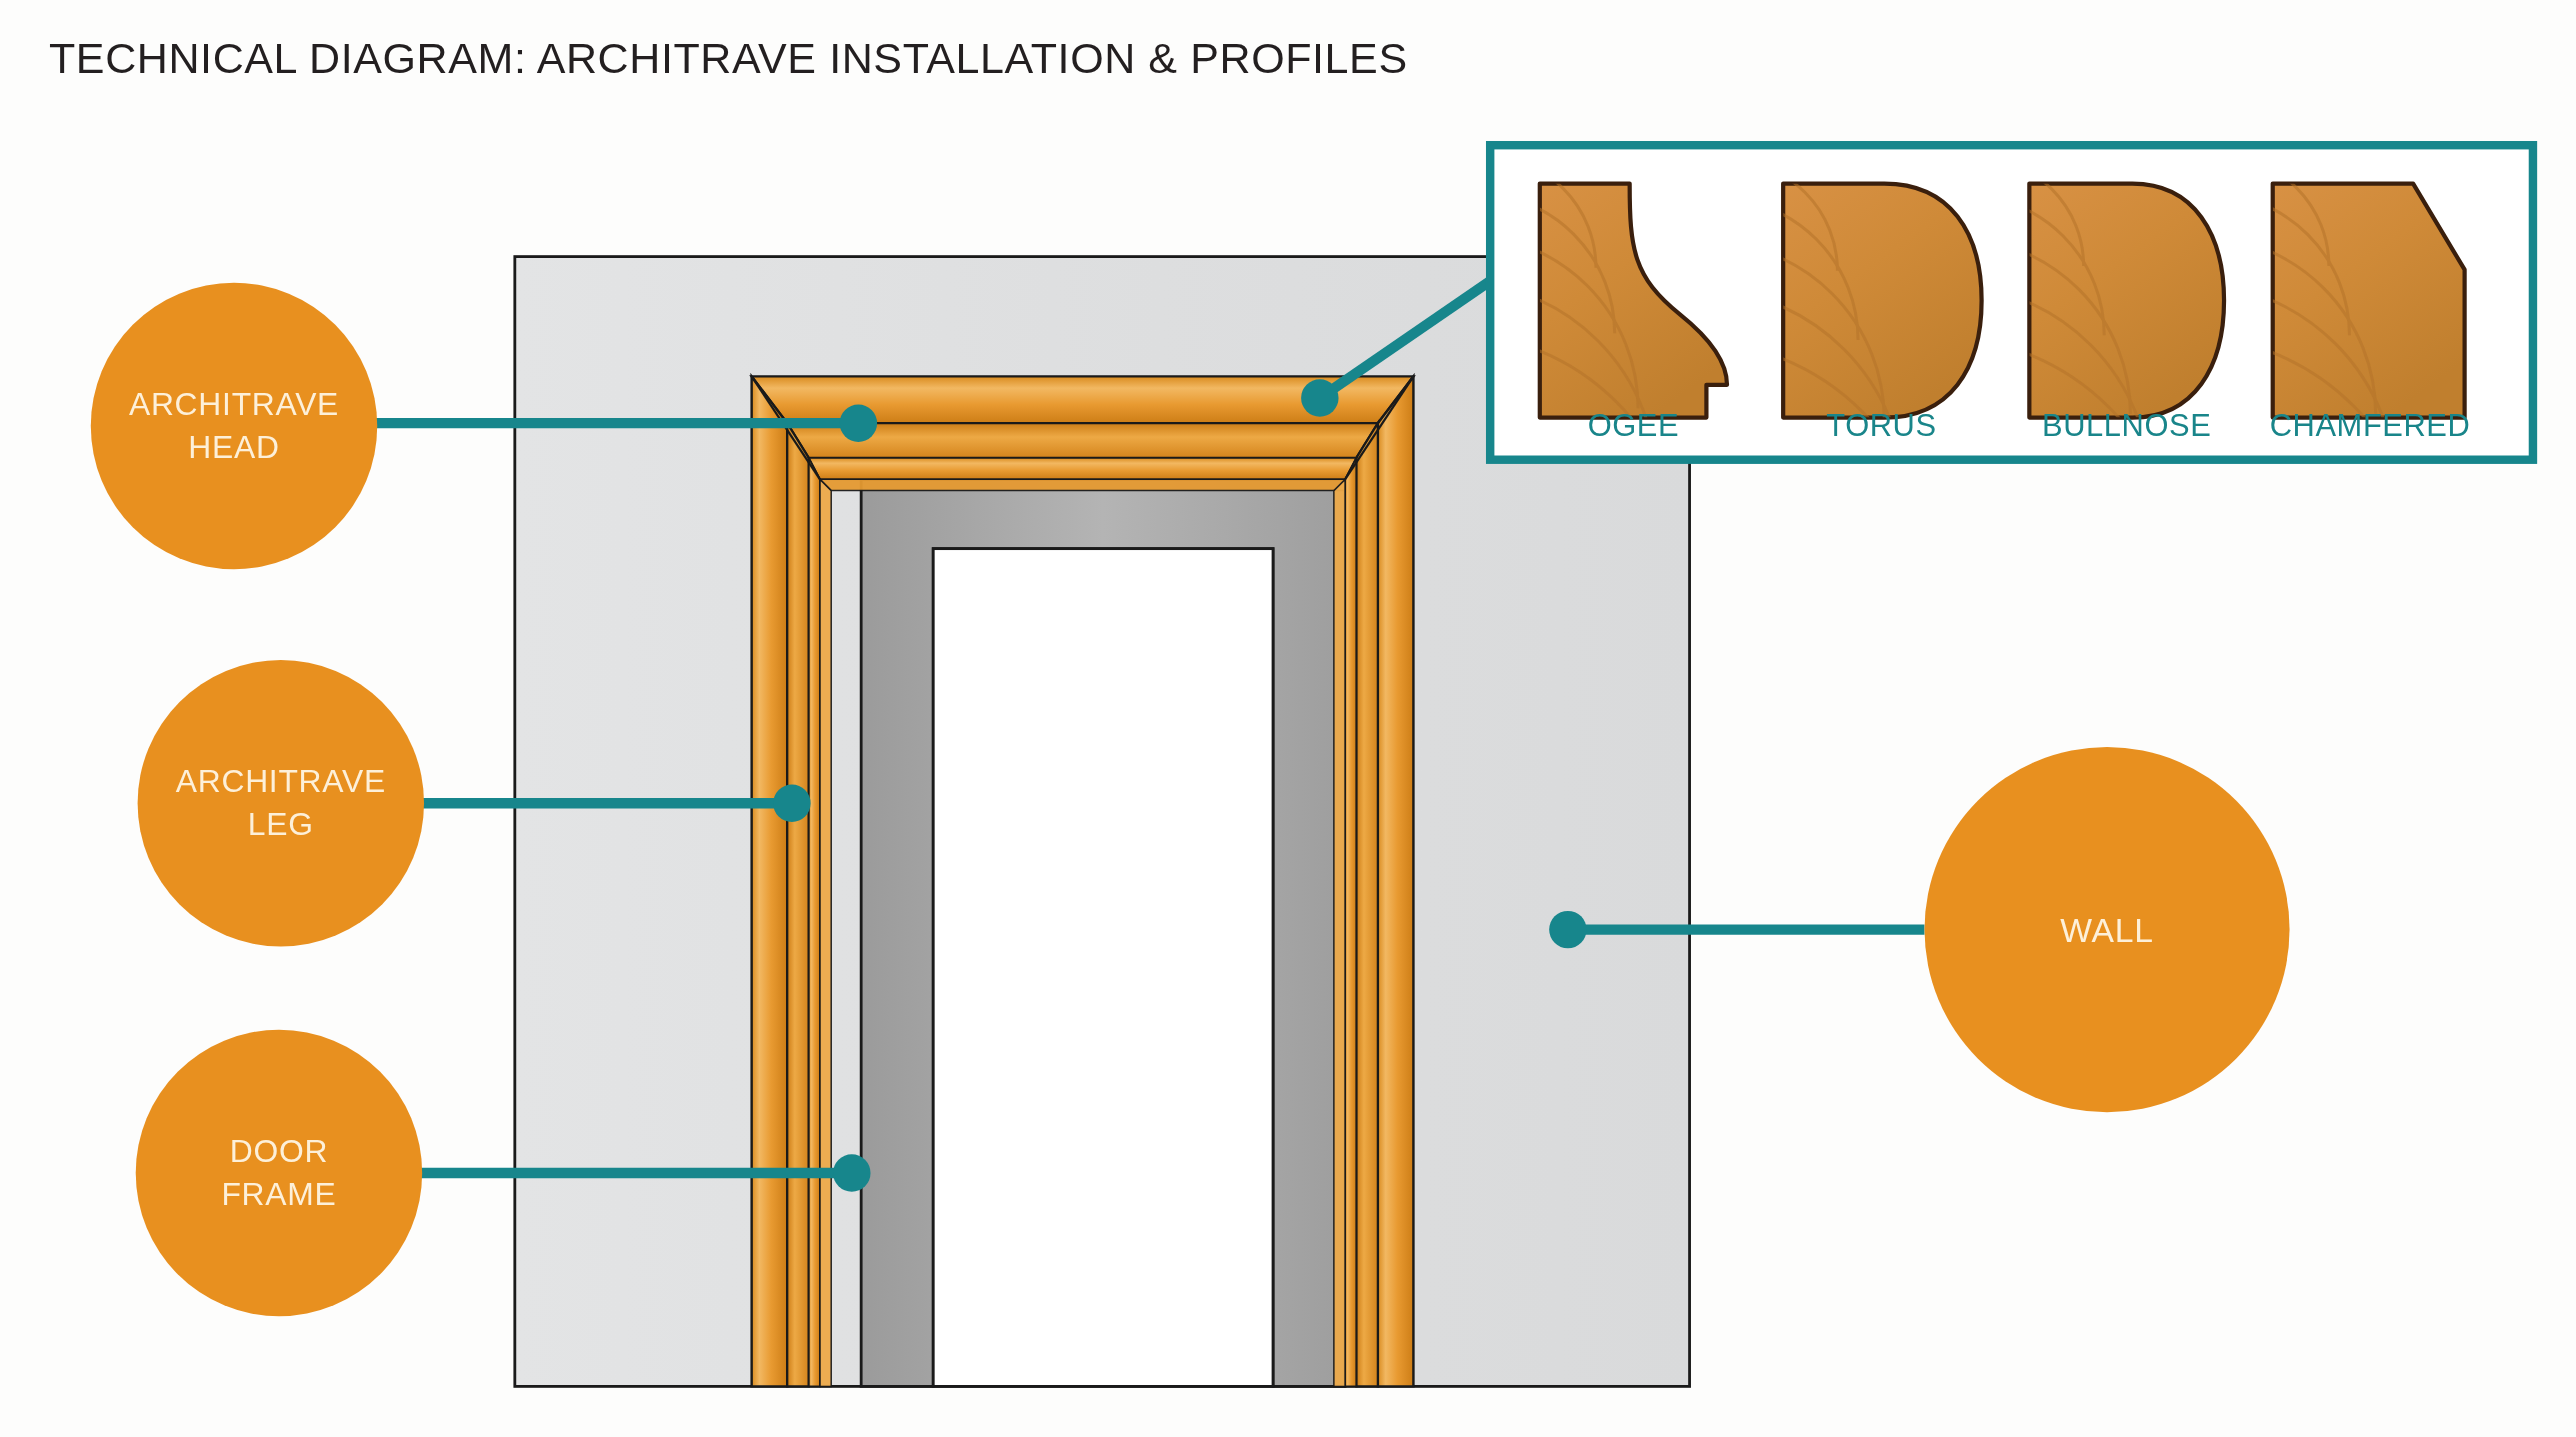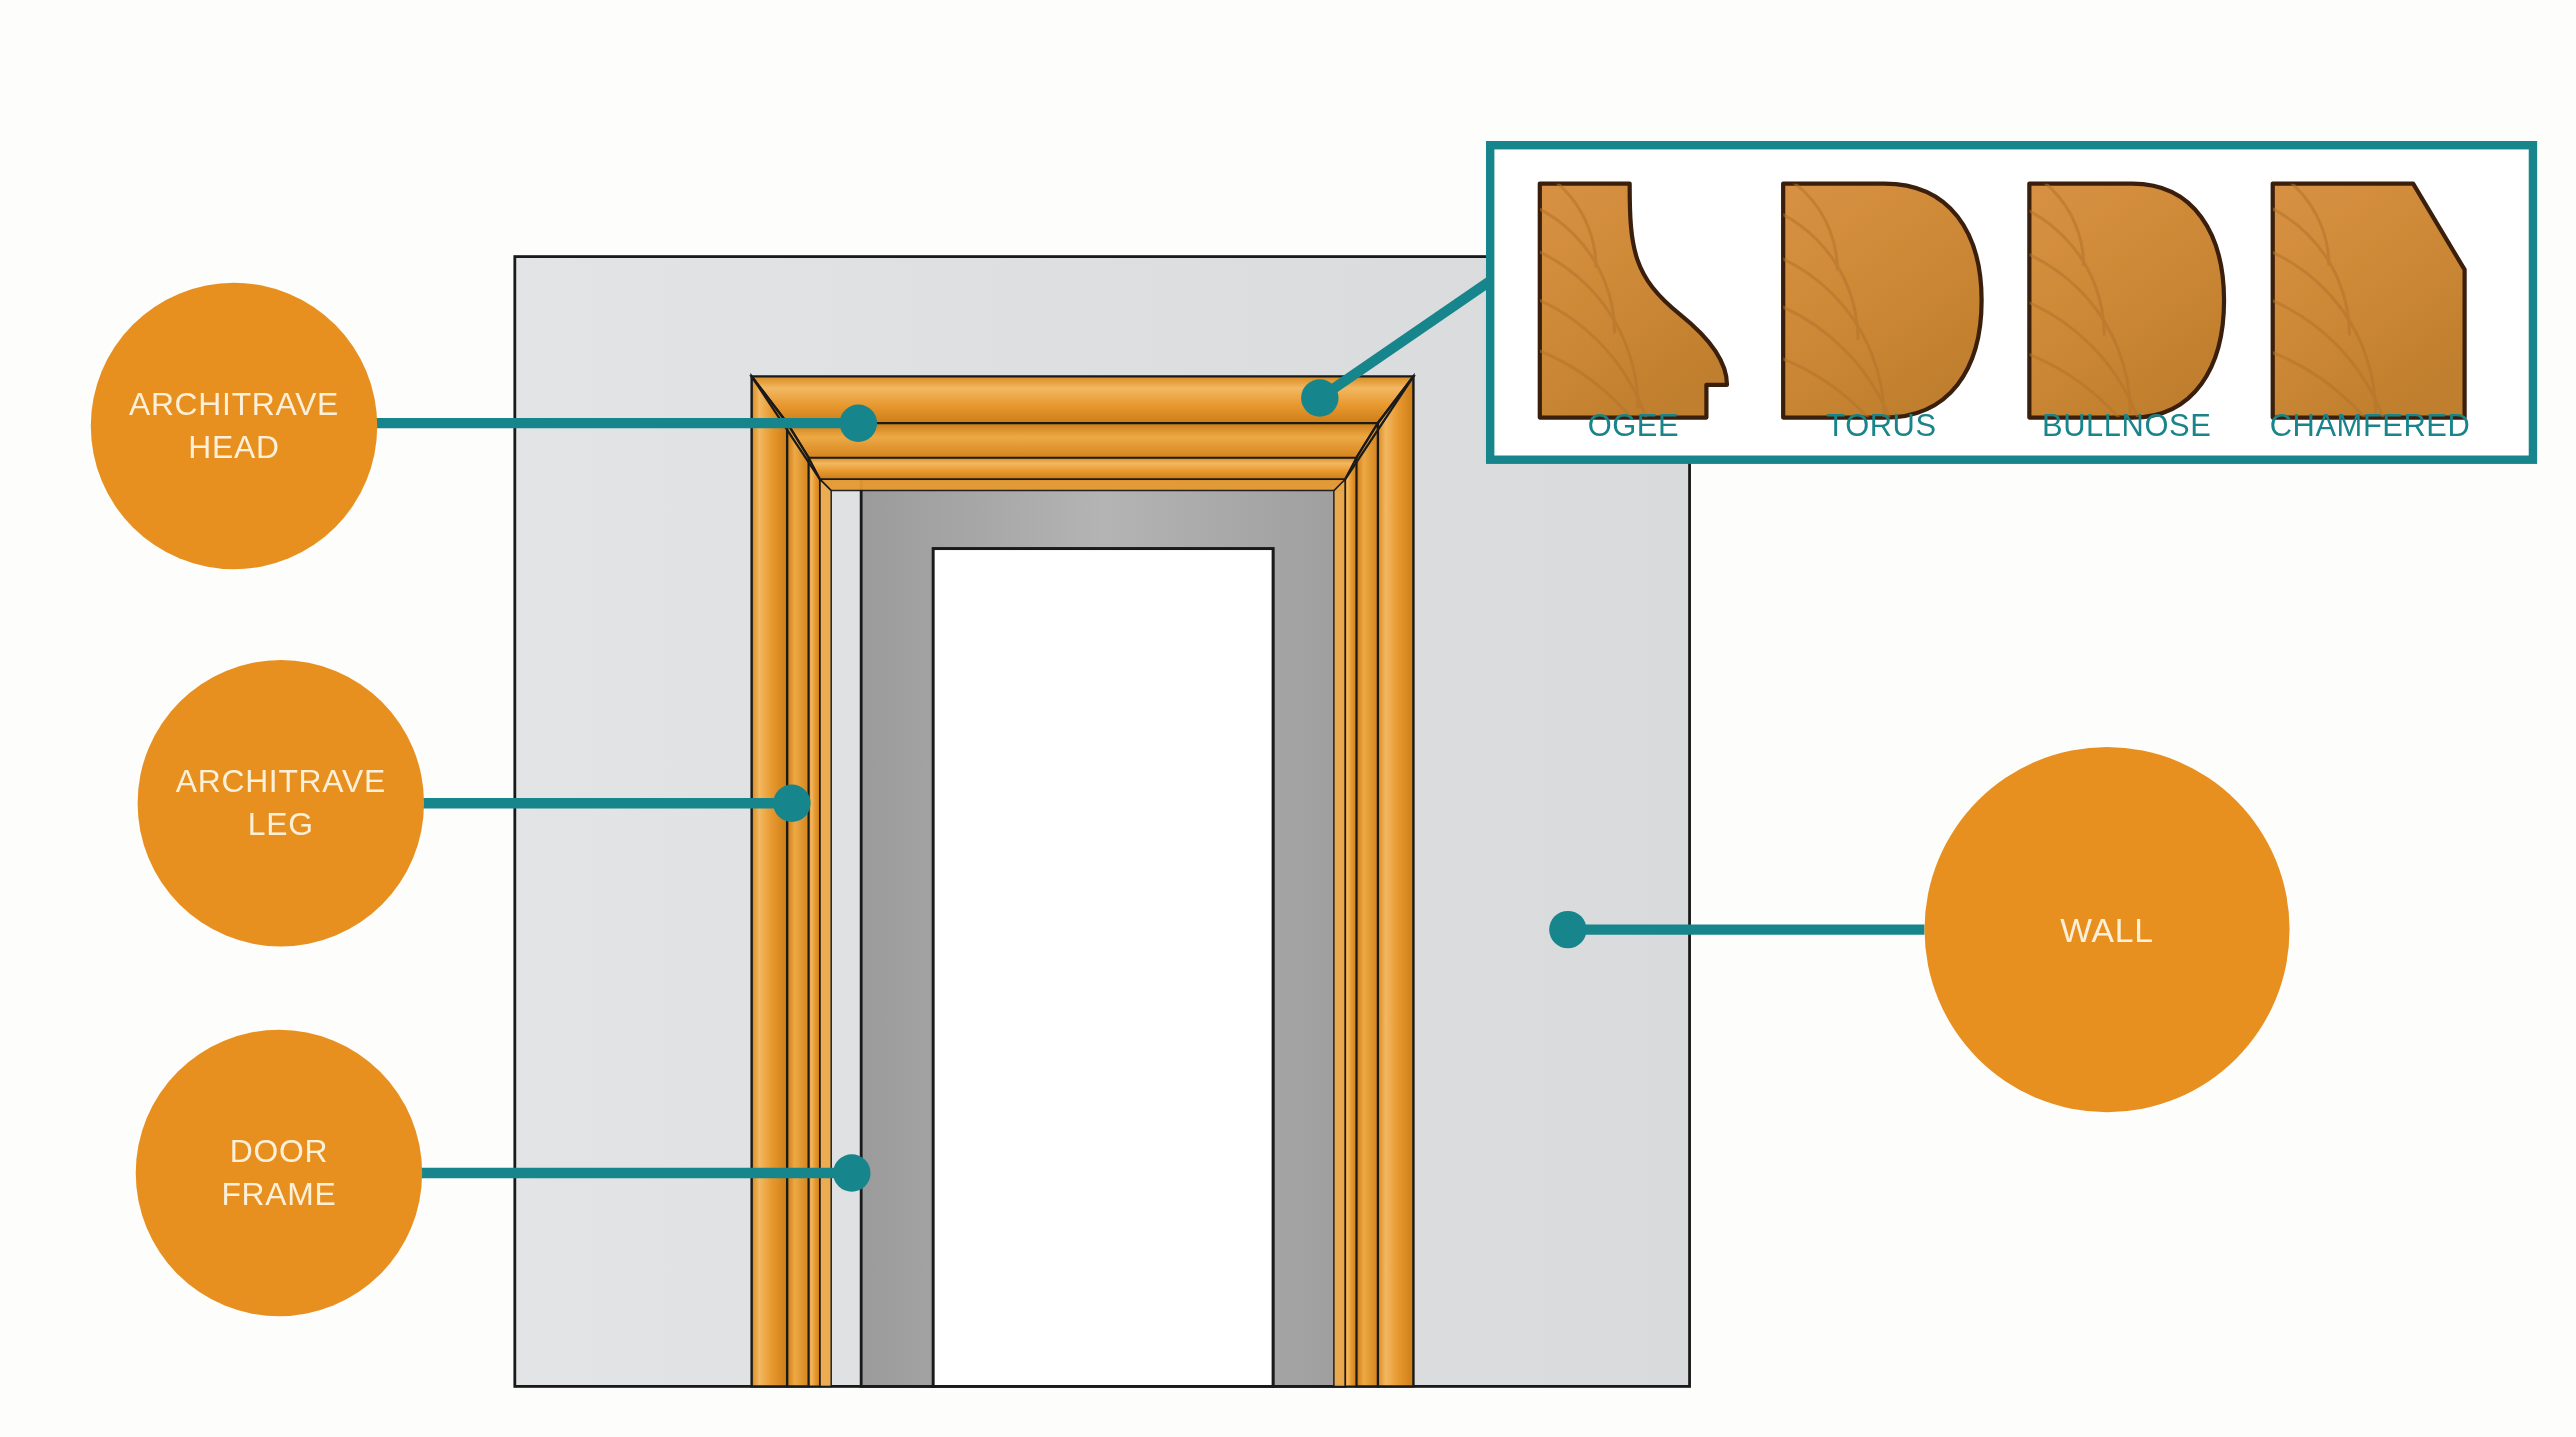--- a/index.html
+++ b/index.html
@@ -23,20 +23,21 @@
   .profile-label{
     fill:#19858a;font-family:"Liberation Sans",sans-serif;
     font-size:33px;letter-spacing:.6px;text-anchor:middle;
   }
 </style>
 </head>
 <body>
 
 <div id="stage">
 
+  <div id="page-title">TECHNICAL DIAGRAM: ARCHITRAVE INSTALLATION &amp; PROFILES</div>
 
   <svg class="layer" viewBox="0 0 2752 1536">
     <defs>
       <linearGradient id="wallGrad" x1="0" y1="0" x2="1" y2="0">
         <stop offset="0%" stop-color="#e3e4e5"></stop>
         <stop offset="55%" stop-color="#dddedf"></stop>
         <stop offset="100%" stop-color="#d9dadb"></stop>
       </linearGradient>
       <linearGradient id="liningGrad" x1="0" y1="0" x2="1" y2="0">
         <stop offset="0%" stop-color="#9b9b9b"></stop>

